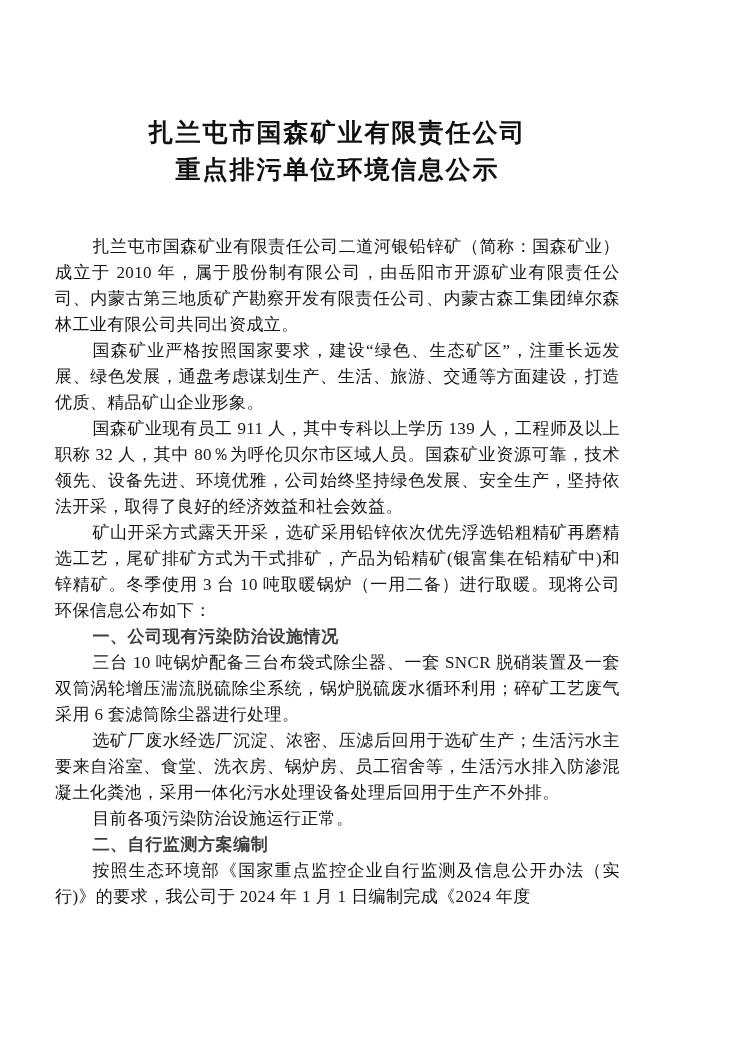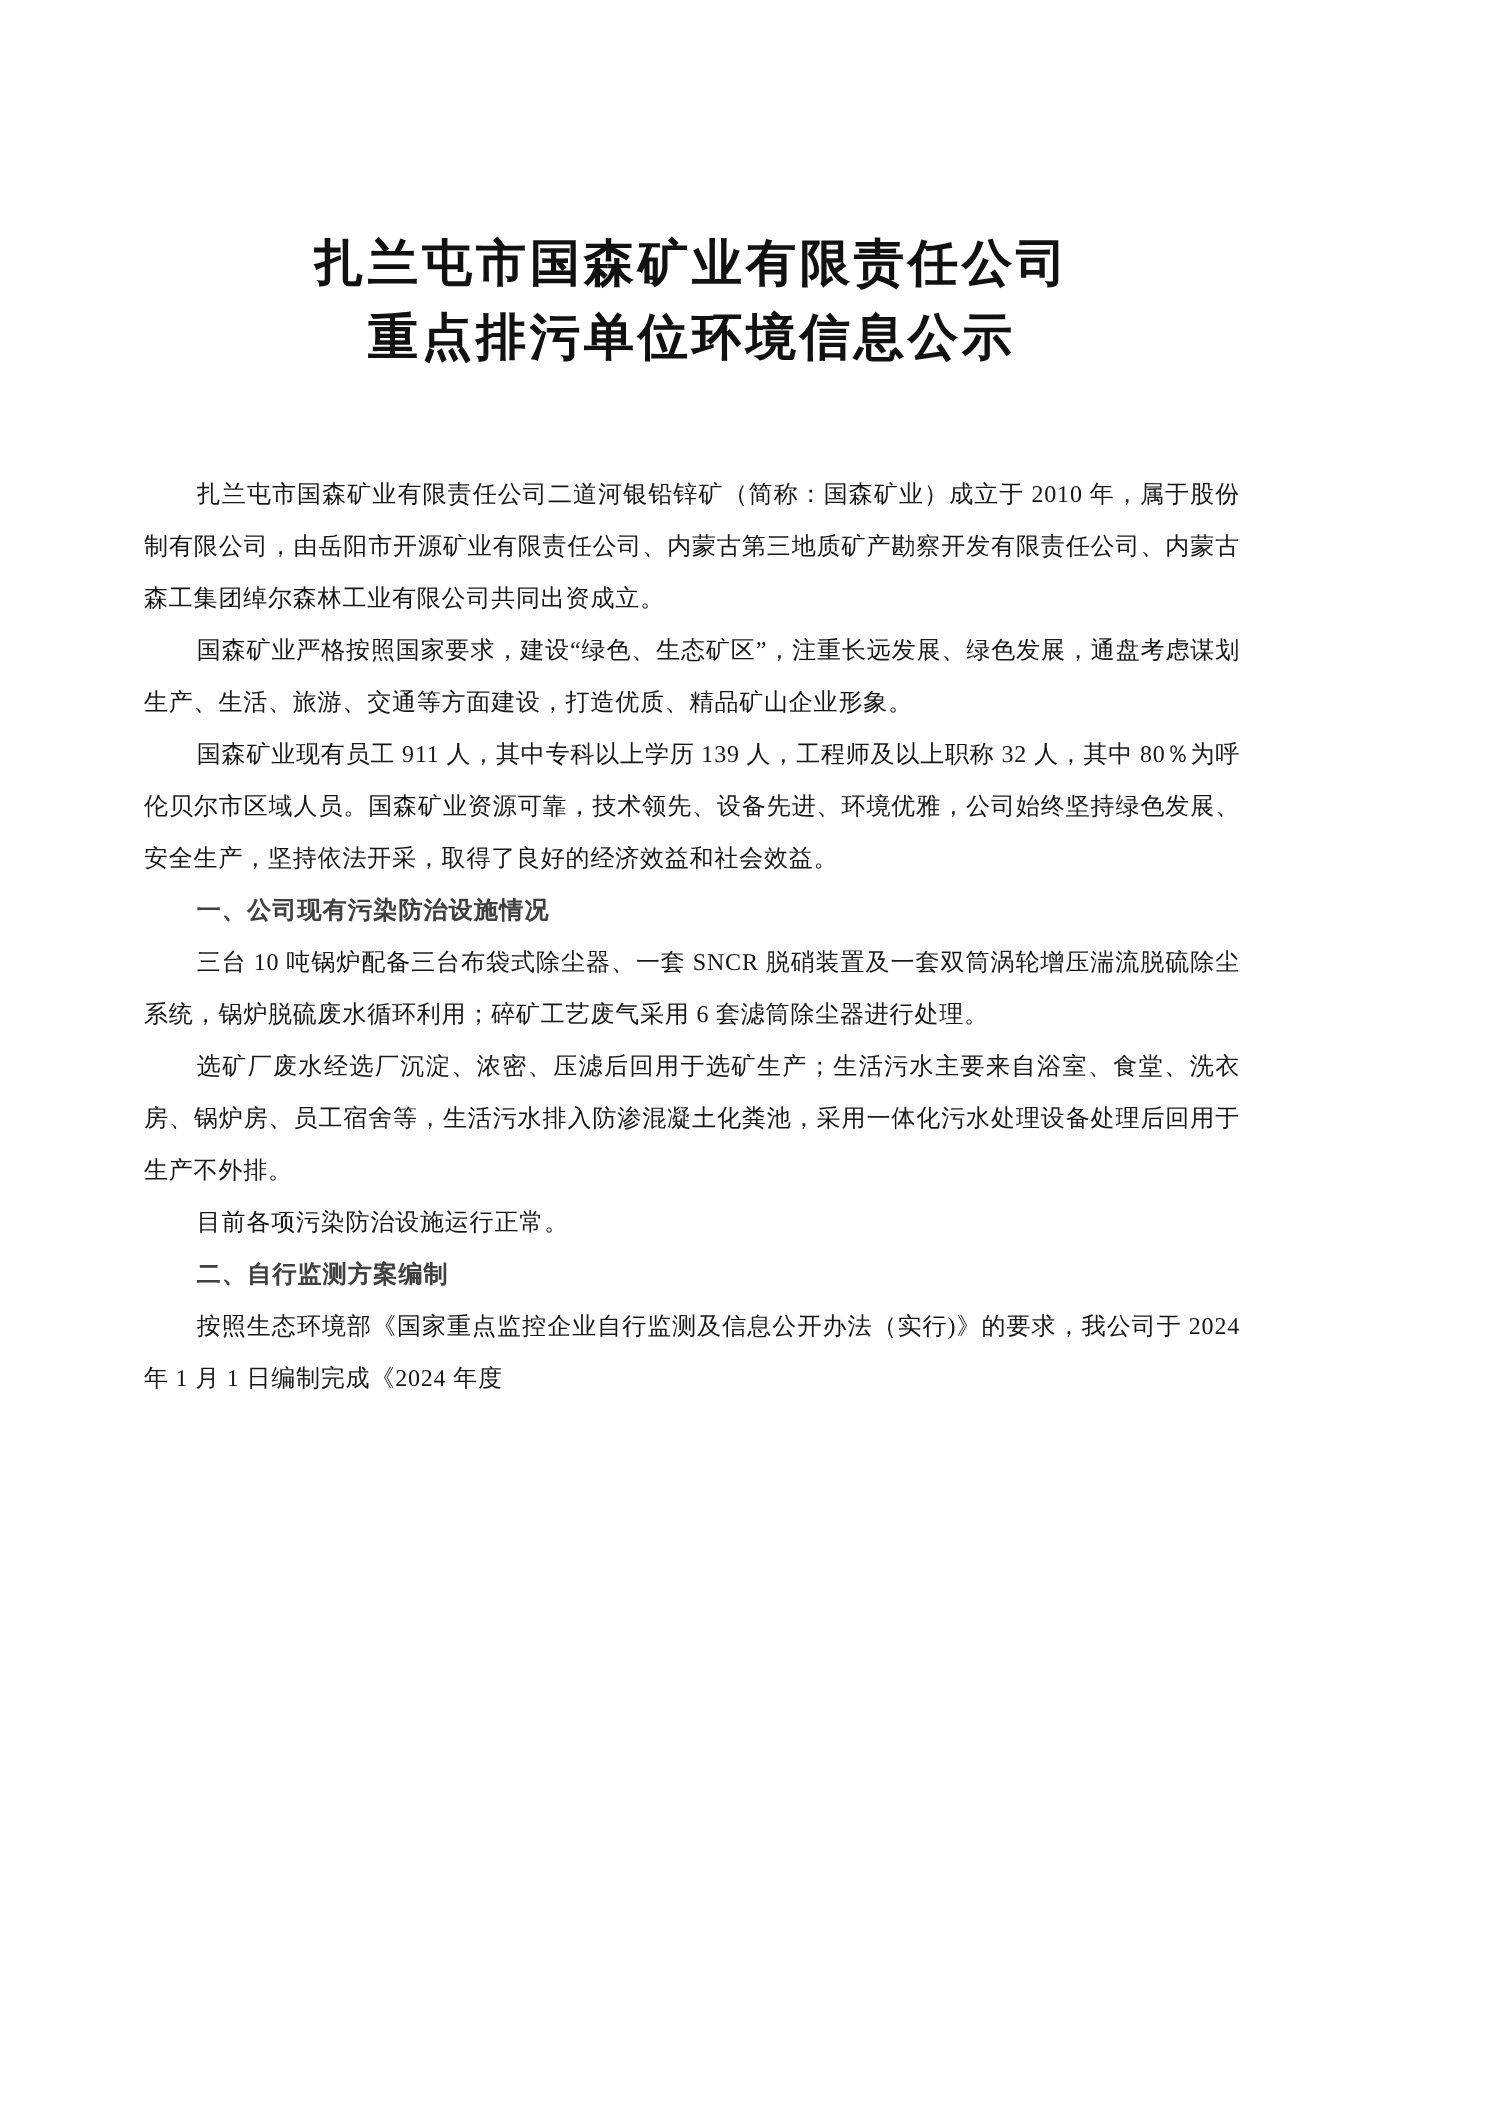--- a/index.html
+++ b/index.html
@@ -6,42 +6,42 @@
     margin: 0;
     padding: 0;
     background: #ffffff;
   }
   .page {
     position: relative;
     width: 744px;
     height: 1053px;
     background: #ffffff;
     box-sizing: border-box;
-    padding: 114px 124px 0 72px;
+    padding: 114px 124px 0 55px;
     overflow: hidden;
     font-family: "Liberation Serif", "DejaVu Serif", serif;
     color: #161616;
   }
   .doc-title {
     margin: 0 0 46px 0;
     text-align: center;
     font-family: "Liberation Sans", "DejaVu Sans", sans-serif;
     font-weight: 700;
     font-size: 25px;
     line-height: 37px;
     letter-spacing: 2px;
     color: #111111;
   }
   .title-line {
     display: block;
     white-space: nowrap;
   }
   .doc-body p {
     margin: 0;
-    font-size: 12px;
+    font-size: 17px;
     line-height: 26px;
     letter-spacing: 0.4px;
     text-align: justify;
     text-indent: 2.2em;
     word-break: break-all;
   }
   .doc-body p.heading {
     font-family: "Liberation Sans", "DejaVu Sans", sans-serif;
     font-weight: 700;
     letter-spacing: 0.6px;
@@ -55,20 +55,21 @@
 
   <h1 class="doc-title">
     <span class="title-line">扎兰屯市国森矿业有限责任公司</span>
     <span class="title-line">重点排污单位环境信息公示</span>
   </h1>
 
   <div class="doc-body">
     <p>扎兰屯市国森矿业有限责任公司二道河银铅锌矿（简称：国森矿业）成立于 2010 年，属于股份制有限公司，由岳阳市开源矿业有限责任公司、内蒙古第三地质矿产勘察开发有限责任公司、内蒙古森工集团绰尔森林工业有限公司共同出资成立。</p>
     <p>国森矿业严格按照国家要求，建设“绿色、生态矿区”，注重长远发展、绿色发展，通盘考虑谋划生产、生活、旅游、交通等方面建设，打造优质、精品矿山企业形象。</p>
     <p>国森矿业现有员工 911 人，其中专科以上学历 139 人，工程师及以上职称 32 人，其中 80％为呼伦贝尔市区域人员。国森矿业资源可靠，技术领先、设备先进、环境优雅，公司始终坚持绿色发展、安全生产，坚持依法开采，取得了良好的经济效益和社会效益。</p>
+    <p>矿山开采方式露天开采，选矿采用铅锌依次优先浮选铅粗精矿再磨精选工艺，尾矿排矿方式为干式排矿，产品为铅精矿(银富集在铅精矿中)和锌精矿。冬季使用 3 台 10 吨取暖锅炉（一用二备）进行取暖。现将公司环保信息公布如下：</p>
     <p class="heading">一、公司现有污染防治设施情况</p>
     <p>三台 10 吨锅炉配备三台布袋式除尘器、一套 SNCR 脱硝装置及一套双筒涡轮增压湍流脱硫除尘系统，锅炉脱硫废水循环利用；碎矿工艺废气采用 6 套滤筒除尘器进行处理。</p>
     <p>选矿厂废水经选厂沉淀、浓密、压滤后回用于选矿生产；生活污水主要来自浴室、食堂、洗衣房、锅炉房、员工宿舍等，生活污水排入防渗混凝土化粪池，采用一体化污水处理设备处理后回用于生产不外排。</p>
     <p>目前各项污染防治设施运行正常。</p>
     <p class="heading">二、自行监测方案编制</p>
     <p>按照生态环境部《国家重点监控企业自行监测及信息公开办法（实行)》的要求，我公司于 2024 年 1 月 1 日编制完成《2024 年度</p>
   </div>
 
 </div>
 

